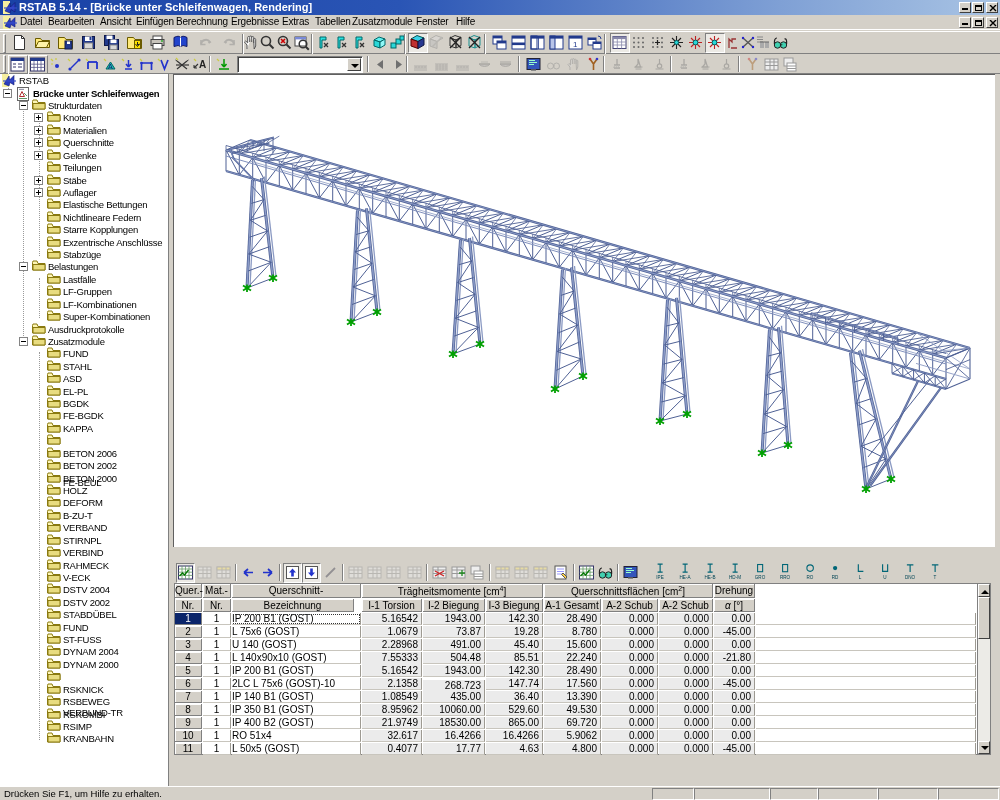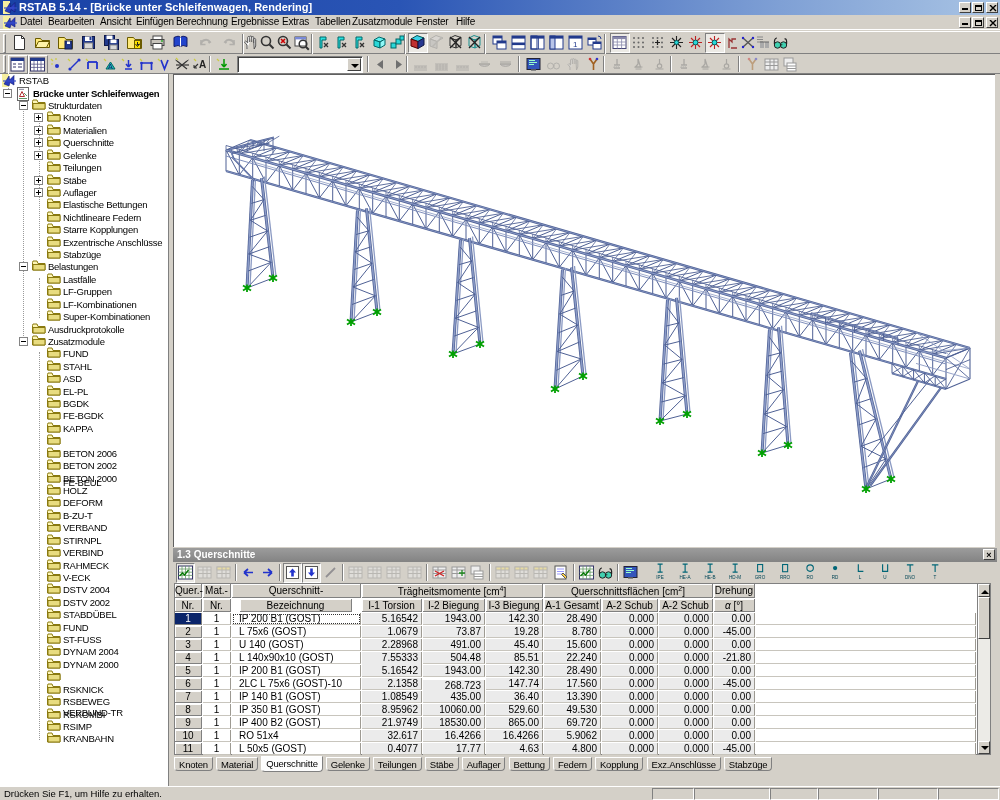--- a/index.html
+++ b/index.html
@@ -45,21 +45,21 @@
 .grid { position:absolute; left:2px; top:36px; width:804px; height:172px; background:#fff; border:1px solid #808080; }
 .hc { position:absolute; background:#d4d0c8; border-right:1px solid #808080; border-bottom:1px solid #808080; box-shadow:inset 1px 1px 0 #fdfdfd; font-size:10px; text-align:center; color:#000; }
 .hc span { display:block; margin-top:1px; }
 .hc sup { font-size:7px; }
 .rn { position:absolute; background:#d4d0c8; border-right:1px solid #808080; border-bottom:1px solid #808080; box-shadow:inset 1px 1px 0 #fdfdfd; font-size:10px; text-align:center; }
 .rn.sel { background:#0a246a; color:#fff; box-shadow:none; }
 .dc { position:absolute; font-size:10px; line-height:12px; border-right:1px solid #9d9a92; border-bottom:1px solid #c8c5bd; background:#fff; white-space:nowrap; overflow:hidden; }
 .dc.gr { background:#ebebeb; }
 .dc.re { text-align:right; padding-right:3px; }
 .dc.ce { text-align:center; }
-.dc.le { padding-left:7px; }
+.dc.le { padding-left:0; }
 .dc.foc { outline:1px dotted #333; outline-offset:-2px; }
 .vsb { position:absolute; left:805px; top:36px; width:14px; height:172px; background:#ecebe7; border:1px solid #808080; }
 .sbtn { position:absolute; left:0; width:12px; height:13px; background:#d4d0c8; border:1px solid; border-color:#fff #404040 #404040 #fff; }
 .sbtn .ar { position:absolute; left:2px; width:0; height:0; border:4px solid transparent; }
 .sthumb { position:absolute; left:0; top:13px; width:12px; height:42px; background:#d4d0c8; border:1px solid; border-color:#fff #404040 #404040 #fff; }
 .tabsrow { position:absolute; left:2px; top:210px; width:820px; height:16px; }
 .stab { display:inline-block; height:14px; background:#d4d0c8; border:1px solid #808080; border-top:1px solid #fff; border-left:1px solid #fff; border-radius:0 0 4px 4px; font-size:9.5px; letter-spacing:-0.2px; padding:0 4px; line-height:13px; margin-right:0px; color:#000; vertical-align:top; }
 .stab.on { background:#fdfdfd; position:relative; top:-1px; height:16px; }
 
 .statusbar { position:absolute; left:0; top:786px; width:1000px; height:14px; background:#d4d0c8; border-top:1px solid #fff; font-size:9.5px; }
@@ -1653,21 +1653,20 @@
       </g>
 <g stroke="#00a000" stroke-width="1.8">
         <line x1="886.0" y1="475.5" x2="894.0" y2="480.5"></line>
         <line x1="886.0" y1="480.5" x2="894.0" y2="475.5"></line>
         <line x1="890.0" y1="474.5" x2="890.0" y2="482.0"></line>
       </g>
 </svg>
   </div>
 <div class="rightmargin"></div>
 <div class="tpanel">
-  <div class="cap">1.3 Querschnitte<span class="tclose">×</span></div>
   <div style="position:absolute;left:1px;top:15px;width:824px;height:21px;background:#d4d0c8">
       <div class="ico ip" style="left:3px;top:1px;width:19px">
         <svg width="17" height="17" viewBox="0 0 17 17">
           <rect x="1.5" y="2" width="14" height="13" fill="#fff" stroke="#336"></rect>
           <path d="M1.5 5 h14 M1.5 8.2 h14 M1.5 11.4 h14 M5 2 v13 M8.5 2 v13 M12 2 v13" stroke="#696" stroke-width="0.8"></path>
           <path d="M2.5 12 l3-3 2 2 4-5" stroke="#070" stroke-width="1.3" fill="none"></path>
         </svg>
       </div>
 <div class="ico" style="left:22px;top:1px;width:19px">
         <svg width="17" height="17" viewBox="0 0 17 17" opacity="0.45">
@@ -1916,21 +1915,21 @@
       </div>
 <div class="hc" style="left:28px;top:0px;width:28px;height:14px">
         <span>Mat.-</span>
       </div>
 <div class="hc" style="left:28px;top:15px;width:28px;height:13px">
         <span>Nr.</span>
       </div>
 <div class="hc" style="left:57px;top:0px;width:129px;height:14px">
         <span>Querschnitt-</span>
       </div>
-<div class="hc" style="left:65px;top:15px;width:112px;height:13px">
+<div class="hc" style="left:57px;top:15px;width:122px;height:13px">
         <span>Bezeichnung</span>
       </div>
 <div class="hc" style="left:187px;top:0px;width:181px;height:14px">
         <span>Trägheitsmomente [cm<sup>4</sup>]</span>
       </div>
 <div class="hc" style="left:187px;top:15px;width:60px;height:13px">
         <span>I-1 Torsion</span>
       </div>
 <div class="hc" style="left:248px;top:15px;width:62px;height:13px">
         <span>I-2 Biegung</span>
@@ -2080,32 +2079,20 @@
     </div>
   <div class="vsb">
     <div class="sbtn" style="top:0">
         <span class="ar" style="top:1px;border-bottom-color:#000"></span>
       </div>
     <div class="sthumb"></div>
     <div class="sbtn" style="bottom:0">
         <span class="ar" style="top:4px;border-top-color:#000"></span>
       </div>
   </div>
-  <div class="tabsrow"><div class="stab">Knoten</div>
-<div class="stab">Material</div>
-<div class="stab on">Querschnitte</div>
-<div class="stab">Gelenke</div>
-<div class="stab">Teilungen</div>
-<div class="stab">Stäbe</div>
-<div class="stab">Auflager</div>
-<div class="stab">Bettung</div>
-<div class="stab">Federn</div>
-<div class="stab">Kopplung</div>
-<div class="stab">Exz.Anschlüsse</div>
-<div class="stab">Stabzüge</div></div>
 </div>
 <div class="statusbar">
   <span class="msg">Drücken Sie F1, um Hilfe zu erhalten.</span>
   <span class="spanel" style="left:652px;width:42px"></span>
   <span class="spanel" style="left:694px;width:76px"></span>
   <span class="spanel" style="left:770px;width:48px"></span>
   <span class="spanel" style="left:818px;width:60px"></span>
   <span class="spanel" style="left:878px;width:60px"></span>
   <span class="spanel" style="left:938px;width:61px"></span>
 </div>

